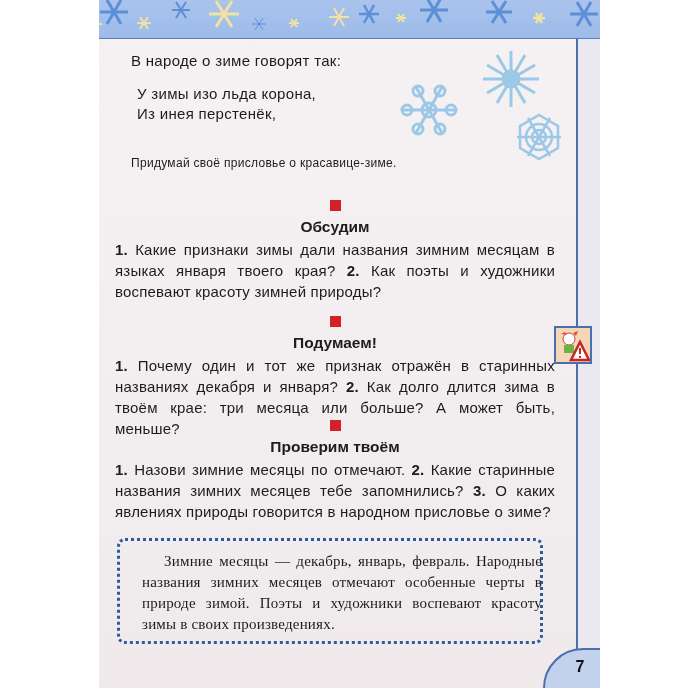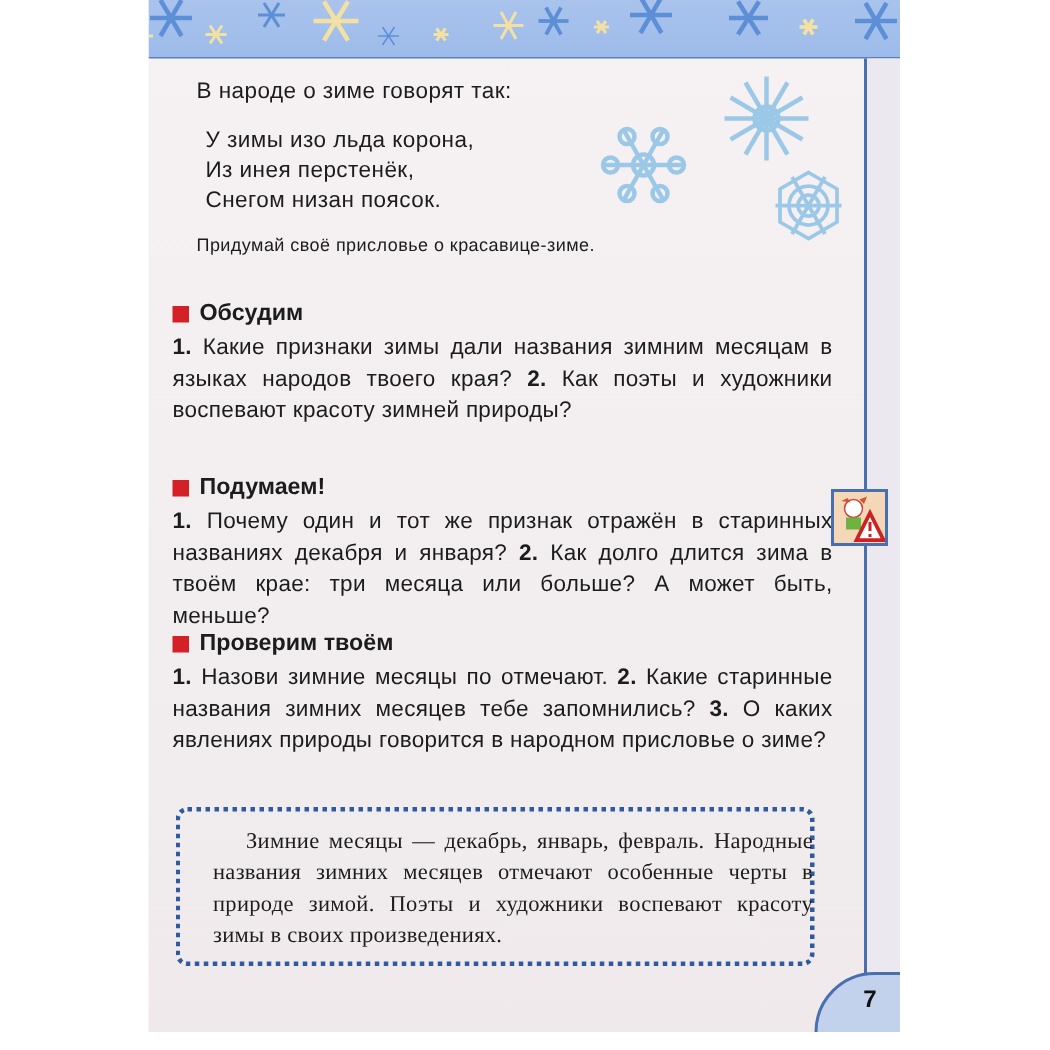--- a/index.html
+++ b/index.html
@@ -29,21 +29,21 @@
   }
   .page-num {
     position: absolute; left: 466px; top: 658px; width: 30px; text-align: center;
     font-weight: bold; font-size: 16px; color: #111;
   }
   .intro { position: absolute; left: 32px; top: 52px; font-size: 15px; letter-spacing: 0.3px; }
   .poem { position: absolute; left: 38px; top: 84px; font-size: 15px; line-height: 20px; letter-spacing: 0.3px; }
   .invent { position: absolute; left: 32px; top: 156px; font-size: 12px; letter-spacing: 0.3px; }
   .section { position: absolute; left: 16px; width: 440px; }
   .section .title {
-    font-weight: bold; font-size: 15.5px; display: flex; align-items: center; gap: 7px; margin-bottom: 3px;
+    font-weight: bold; font-size: 15.5px; display: flex; align-items: center; gap: 7px; margin-bottom: 3px; flex-direction: column;
   }
   .section .title .sq { width: 11px; height: 11px; background: #d42027; display: inline-block; }
   .section .body { font-size: 15px; line-height: 21px; text-align: justify; letter-spacing: 0.2px; }
   .section .body b { font-weight: bold; }
   .summary {
     position: absolute; left: 18px; top: 538px; width: 420px; height: 100px;
     border: 3px dotted #2f5aa0; border-radius: 8px; padding: 0;
   }
   .summary .text {
     position: absolute; left: 22px; top: 10px; width: 400px;
@@ -142,21 +142,20 @@
   </div>
 
   <div class="margin-strip"></div>
   <div class="margin-line"></div>
 
   <div class="intro">В народе о зиме говорят так:</div>
 
   <div class="poem">
     <div>У зимы изо льда корона,</div>
     <div>Из инея перстенёк,</div>
-    <div>Снегом низан поясок.</div>
   </div>
 
   <svg class="flake-big" style="left:300px;top:80px" width="60" height="60">
     <g transform="translate(30,30)" stroke="#9cc8e8" stroke-width="3" fill="none">
       <circle r="7"></circle>
       <line x1="-26" y1="0" x2="26" y2="0"></line>
         <line x1="-13" y1="-23" x2="13" y2="23"></line>
         <line x1="-13" y1="23" x2="13" y2="-23"></line>
       <circle cx="22" cy="0" r="5"></circle>
         <circle cx="-22" cy="0" r="5"></circle>
@@ -189,21 +188,21 @@
   </svg>
 
   <div class="invent">Придумай своё присловье о красавице-зиме.</div>
 
   <div class="section" style="top:200px">
     <div class="title">
       <span class="sq"></span>
       <span>Обсудим</span>
     </div>
     <div class="body">
-      <b>1.</b><span> Какие признаки зимы дали названия зимним месяцам в языках народов твоего края? </span><b>2.</b><span> Как поэты и художники воспевают красоту зимней природы?</span>
+      <b>1.</b><span> Какие признаки зимы дали названия зимним месяцам в языках января твоего края? </span><b>2.</b><span> Как поэты и художники воспевают красоту зимней природы?</span>
     </div>
   </div>
 
   <div class="section" style="top:316px">
     <div class="title">
       <span class="sq"></span>
       <span>Подумаем!</span>
     </div>
     <div class="body">
       <b>1.</b><span> Почему один и тот же признак отражён в старинных названиях декабря и января? </span><b>2.</b><span> Как долго длится зима в твоём крае: три месяца или больше? А может быть, меньше?</span>

